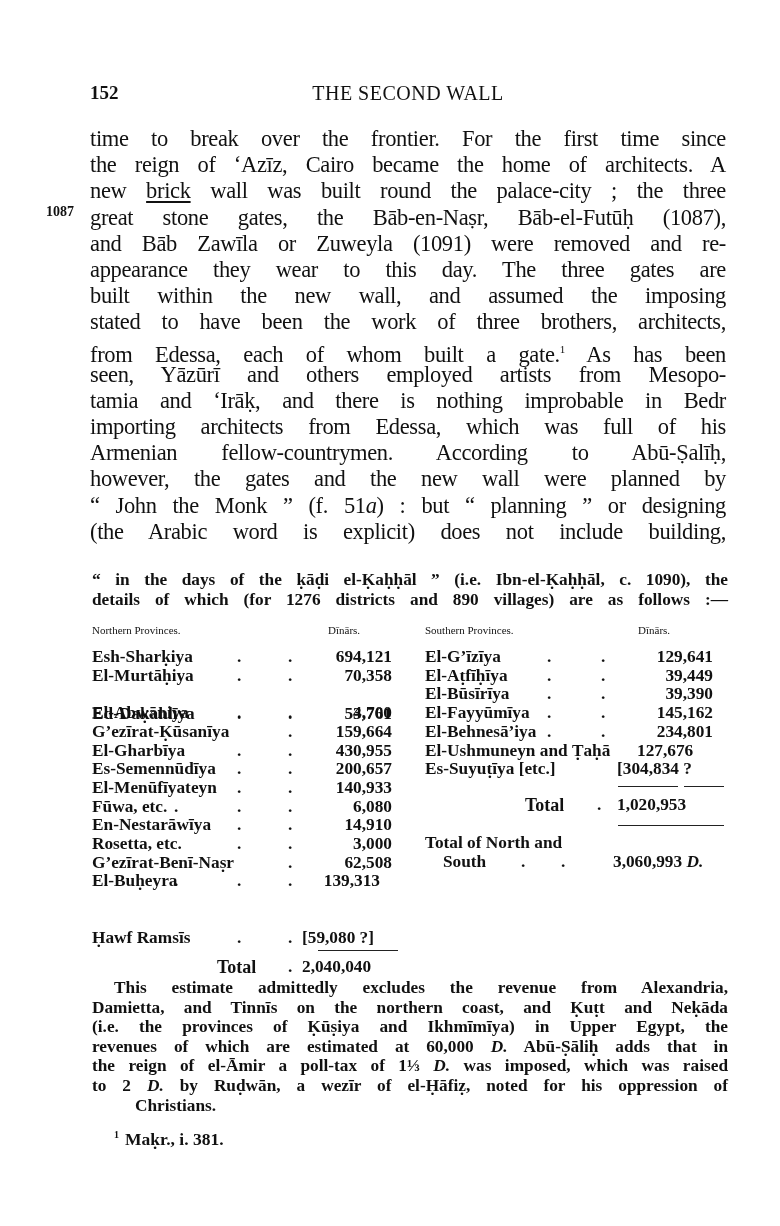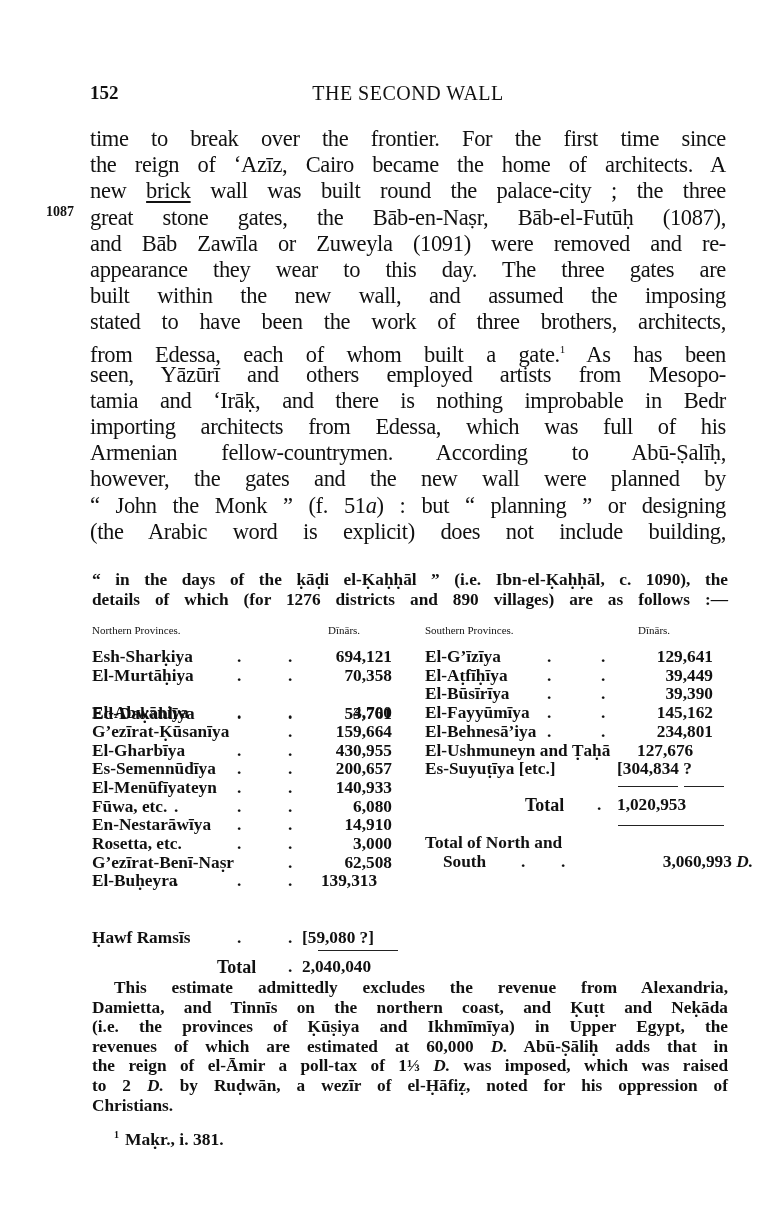--- a/index.html
+++ b/index.html
@@ -130,21 +130,21 @@
     }
     .summary-line {
       display: block;
       line-height: 19.6px;
       height: 19.6px;
       white-space: nowrap;
       text-align: justify;
       text-align-last: justify;
     }
     .summary-line.indent { padding-left: 22px; }
-    .summary-line.nojust { text-align-last: left; }
+    .summary-line.nojust { text-align-last: left; margin-left: 43px; }
     .footnote {
       position: absolute;
       top: 1129px;
       left: 114px;
       font-size: 17.5px;
       font-weight: bold;
     }
     .footnote sup { font-size: 10px; vertical-align: 7px; margin-right: 6px; }
     i { font-style: italic; }
   </style>
@@ -260,21 +260,21 @@
         <div class="row" style="left: 0px; top: 229.7px; width: 330px;">
           <span class="name">G’ezīrat-Benī-Naṣr</span>
           <span class="dot2" style="left: 196px;">.</span>
           <span class="val" style="left: 210px; width: 90px;">62,508</span>
         </div>
         <div class="row" style="left: 0px; top: 248.4px; width: 330px;">
           <span class="name">El-Buḥeyra</span>
           <span class="dot1" style="left: 82px;">.</span>
           <span class="dot1" style="left: 145px;">.</span>
           <span class="dot2" style="left: 196px;">.</span>
-          <span class="val" style="left: 212px; width: 90px; text-align: center;">139,313</span>
+          <span class="val" style="left: 198px; width: 90px;">139,313</span>
         </div>
         <div class="row" style="left: 0px; top: 267.1px; width: 330px; margin-top: 38px;">
           <span class="name">Ḥawf Ramsīs</span>
           <span class="dot1" style="left: 145px;">.</span>
           <span class="dot2" style="left: 196px;">.</span>
           <span class="val" style="left: 210px; width: 100px; text-align: left;">[59,080 ?]</span>
         </div>
       </div>
     <div id="south-rows">
         <div class="row" style="left: 333px; top: 24px; width: 310px;">
@@ -332,21 +332,21 @@
       <span class="val" style="left:192px; width:100px; text-align:left;">1,020,953</span>
     </div>
     <div class="rule" style="left:526px; top:201px; width:106px;"></div>
     <div class="row" style="top:210px; left:333px; width:310px;">
       <span class="name">Total  of  North  and</span>
     </div>
     <div class="row" style="top:229px; left:333px; width:310px;">
       <span class="name" style="left:18px;">South</span>
       <span class="dot1" style="left:96px;">.</span>
       <span class="dot2" style="left:136px;">.</span>
-      <span class="val" style="left:188px; width:140px; text-align:right;"><span>3,060,993</span> <i>D.</i></span>
+      <span class="val" style="left:188px; width:140px; text-align:left;"><span>3,060,993</span> <i>D.</i></span>
     </div>
   </div>
 
   <div class="summary-text">
     <span class="summary-line indent">This estimate admittedly excludes the revenue from Alexandria,</span>
     <span class="summary-line">Damietta, and Tinnīs on the northern coast, and Ḳuṭt and Neḳāda</span>
     <span class="summary-line">(i.e. the provinces of Ḳūṣiya and Ikhmīmīya) in Upper Egypt, the</span>
     <span class="summary-line"><span>revenues of which are estimated at 60,000 </span><i>D.</i><span>  Abū-Ṣāliḥ adds that in</span></span>
     <span class="summary-line"><span>the reign of el-Āmir a poll-tax of 1⅓ </span><i>D.</i><span> was imposed, which was raised</span></span>
     <span class="summary-line"><span>to 2 </span><i>D.</i><span> by Ruḍwān, a wezīr of el-Ḥāfiẓ, noted for his oppression of</span></span>

